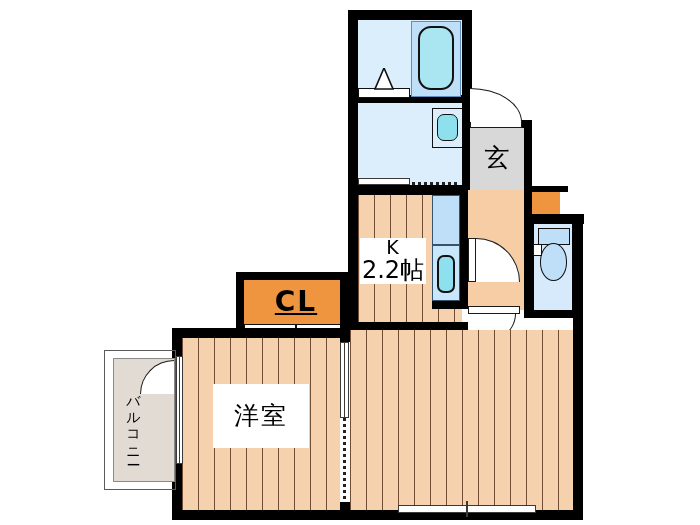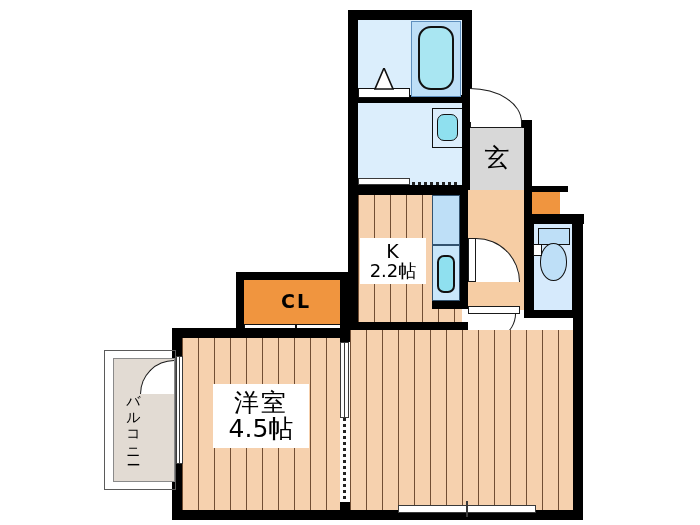--- a/index.html
+++ b/index.html
@@ -57,26 +57,26 @@
     background-image:repeating-linear-gradient(to right,#222 0 3px, rgba(0,0,0,0) 3px 6px);
   }
 
   
   .label{
     background:#ffffff;color:#000;display:flex;flex-direction:column;
     align-items:center;justify-content:center;line-height:1.05;
     font-family:"DejaVu Sans","Liberation Sans",sans-serif;
   }
   .lbl-k   {font-size:19px;letter-spacing:1px;}
-  .lbl-k2  {font-size:18px;letter-spacing:0px;}
+  .lbl-k2  {font-size:24px;letter-spacing:0px;}
   .lbl-y1  {font-size:25px;letter-spacing:2px;}
   .lbl-y2  {font-size:25px;letter-spacing:0px;}
   .lbl-ld1 {font-size:21px;letter-spacing:4px;}
   .lbl-ld2 {font-size:21px;}
-  .lbl-cl  {font-size:19px;font-weight:700;letter-spacing:2px;background:transparent;}
+  .lbl-cl  {font-size:28px;font-weight:700;letter-spacing:2px;background:transparent;text-decoration:underline;}
   .lbl-gen {font-size:25px;background:transparent;}
   .lbl-bal {font-size:14px;background:transparent;writing-mode:vertical-rl;text-orientation:upright;
             letter-spacing:2px;line-height:1;}
 </style>
 </head>
 <body>
 
 <div id="plan">
 
   <div class="abs wall" style="left:348px;top:10px;width:124px;height:10px;"></div>
@@ -170,21 +170,20 @@
         <polygon points="9,21 1,1 17,1" fill="#ffffff" stroke="#111" stroke-width="1.4"></polygon>
       </svg>
   </div>
 
   <div class="abs wall" style="left:172px;top:328px;width:178px;height:10px;"></div>
   <div class="abs wall" style="left:172px;top:328px;width:10px;height:188px;"></div>
   <div class="abs floor-wood" style="left:182px;top:338px;width:158px;height:172px;"></div>
 
   <div class="abs label" style="left:213px;top:384px;width:96px;height:64px;">
     <span class="lbl-y1">洋室</span>
-    <span class="lbl-y2">4.5帖</span>
   </div>
 
   <div class="abs slide" style="left:176px;top:356px;width:7px;height:108px;"></div>
   <div class="abs slide-line" style="left:179px;top:356px;width:1.4px;height:108px;"></div>
 
   <div class="abs wall" style="left:340px;top:328px;width:10px;height:14px;"></div>
   <div class="abs slide" style="left:340px;top:342px;width:9px;height:76px;"></div>
   <div class="abs slide-line" style="left:344px;top:342px;width:1.4px;height:76px;"></div>
   <div class="abs dashline-v" style="left:343px;top:418px;width:3px;height:92px;"></div>
   <div class="abs wall" style="left:340px;top:502px;width:10px;height:14px;"></div>

